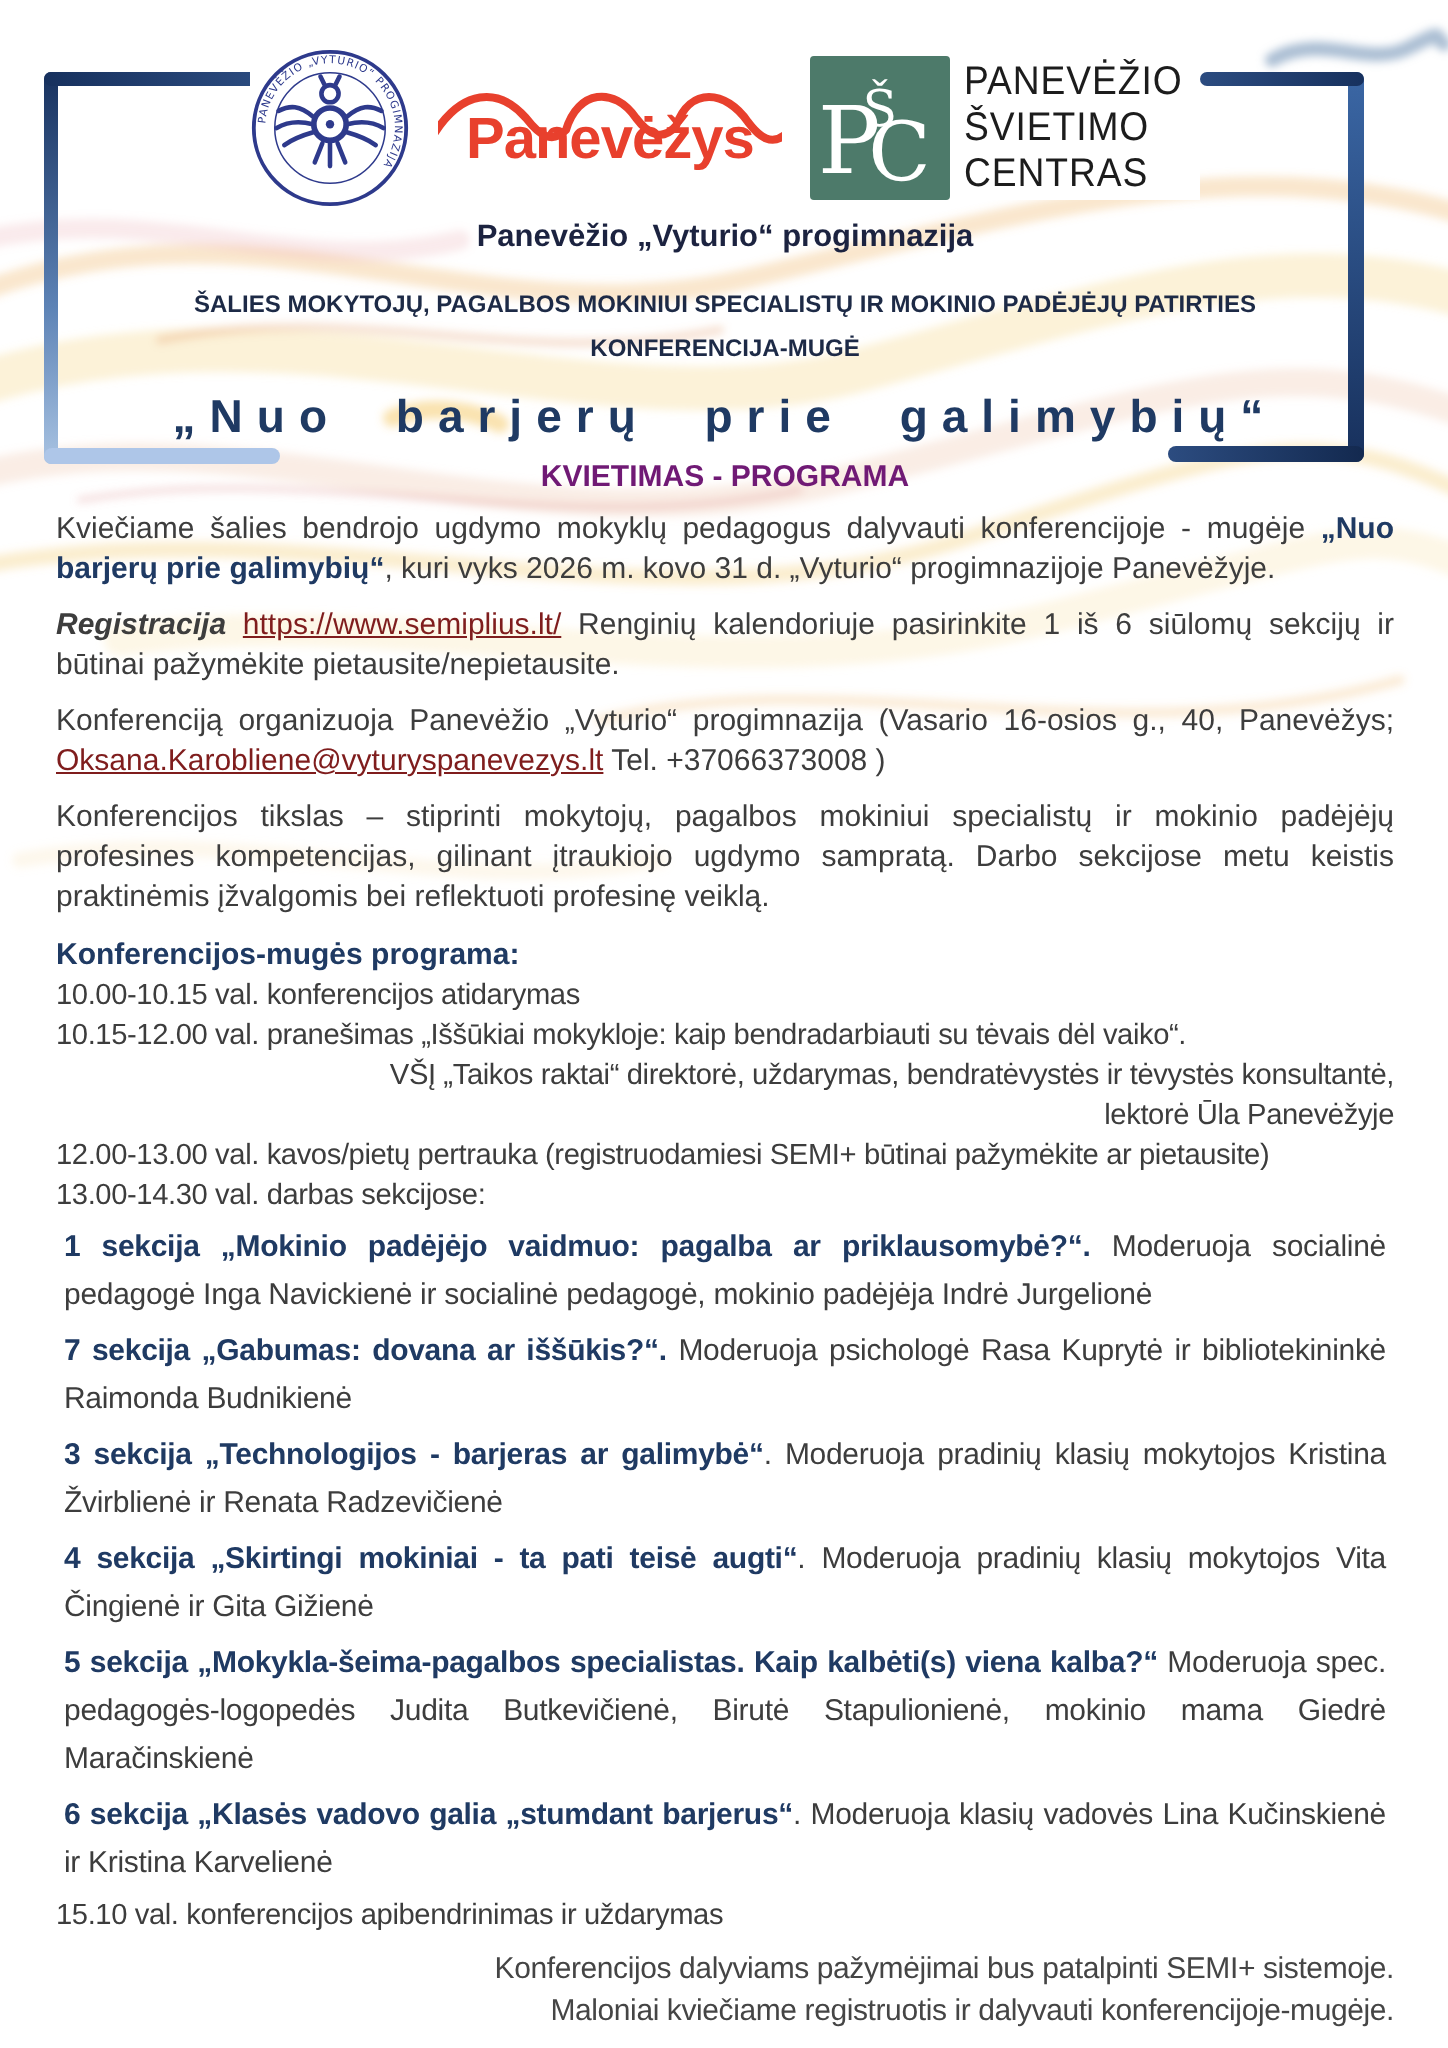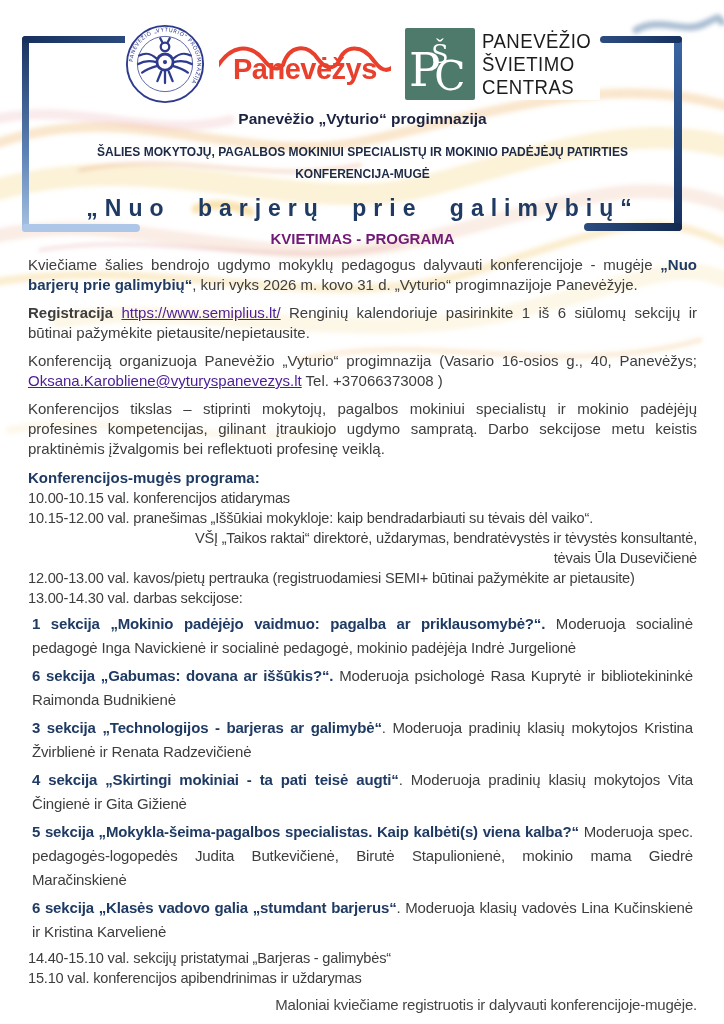--- a/index.html
+++ b/index.html
@@ -26,22 +26,22 @@
   .institution{margin-top:6px;text-align:center;font-size:15.5px;font-weight:bold;color:#1c2340;}
   .caps-line{margin-top:2px;text-align:center;font-size:12px;font-weight:bold;color:#1d2a46;
              line-height:20px;white-space:nowrap;}
   .caps-line.first{margin-top:14px;}
   .main-title{margin:10px 0 0 0;text-align:center;font-size:23px;font-weight:bold;color:#1f3a63;
               letter-spacing:7px;word-spacing:14px;line-height:28px;}
   .subtitle{margin-top:8px;text-align:center;font-size:15px;font-weight:bold;color:#701a75;}
 
   .body-p{margin:8px 0 0 0;font-size:15px;line-height:20px;text-align:justify;}
   .navy{color:#1f3a63;font-weight:bold;}
-  a.doclink{color:#4c1d95;text-decoration:underline;cursor:pointer;}
-  .lead-bi{font-weight:bold;}
+  a.doclink{color:#7f1d1d;text-decoration:underline;cursor:pointer;}
+  .lead-bi{font-weight:bold;font-style:italic;}
 
   .prog-heading{margin-top:9px;font-size:15px;font-weight:bold;color:#1f3a63;line-height:20px;}
   .sched{font-size:14.6px;line-height:20px;letter-spacing:-0.2px;white-space:nowrap;}
   .right-line{font-size:14.6px;line-height:20px;text-align:right;letter-spacing:-0.2px;}
   .section-p{margin:4px;font-size:15px;line-height:24px;letter-spacing:-0.15px;text-align:justify;}
 
   .footer{margin-top:6px;}
   .footer .right-line{font-size:15px;line-height:21px;color:#454545;}
 </style>
 </head>
@@ -142,32 +142,32 @@
 
     <p class="body-p"><span>Konferenciją organizuoja Panevėžio „Vyturio“ progimnazija (Vasario 16-osios g., 40, Panevėžys; </span><a class="doclink" href="#">Oksana.Karobliene@vyturyspanevezys.lt</a><span>  Tel. +37066373008 )</span></p>
 
     <p class="body-p">Konferencijos tikslas – stiprinti mokytojų, pagalbos mokiniui specialistų ir mokinio padėjėjų profesines kompetencijas, gilinant įtraukiojo ugdymo sampratą. Darbo sekcijose metu keistis praktinėmis įžvalgomis bei reflektuoti profesinę veiklą.</p>
 
     <div class="prog-heading">Konferencijos-mugės programa:</div>
 
     <div class="sched">10.00-10.15 val. konferencijos atidarymas</div>
     <div class="sched">10.15-12.00 val. pranešimas „Iššūkiai mokykloje: kaip bendradarbiauti su tėvais dėl vaiko“.</div>
     <div class="right-line">VŠĮ „Taikos raktai“ direktorė, uždarymas, bendratėvystės ir tėvystės konsultantė,</div>
-    <div class="right-line">tėvais Ūla Dusevičienė</div>
+    <div class="right-line">lektorė Ūla Panevėžyje</div>
     <div class="sched">12.00-13.00 val. kavos/pietų pertrauka (registruodamiesi SEMI+ būtinai pažymėkite ar pietausite)</div>
     <div class="sched">13.00-14.30 val. darbas sekcijose:</div>
 
     <p class="section-p"><span class="navy">1 sekcija „Mokinio padėjėjo vaidmuo: pagalba ar priklausomybė?“.</span><span> Moderuoja socialinė pedagogė Inga Navickienė ir socialinė pedagogė, mokinio padėjėja Indrė Jurgelionė</span></p>
-    <p class="section-p"><span class="navy">6 sekcija „Gabumas: dovana ar iššūkis?“.</span><span> Moderuoja psichologė Rasa Kuprytė ir bibliotekininkė Raimonda Budnikienė</span></p>
+    <p class="section-p"><span class="navy">7 sekcija „Gabumas: dovana ar iššūkis?“.</span><span> Moderuoja psichologė Rasa Kuprytė ir bibliotekininkė Raimonda Budnikienė</span></p>
     <p class="section-p"><span class="navy">3 sekcija „Technologijos - barjeras ar galimybė“</span><span>. Moderuoja pradinių klasių mokytojos Kristina Žvirblienė ir Renata Radzevičienė</span></p>
     <p class="section-p"><span class="navy">4 sekcija „Skirtingi mokiniai - ta pati teisė augti“</span><span>. Moderuoja pradinių klasių mokytojos Vita Čingienė ir Gita Gižienė</span></p>
     <p class="section-p"><span class="navy">5 sekcija „Mokykla-šeima-pagalbos specialistas. Kaip kalbėti(s) viena kalba?“</span><span> Moderuoja spec. pedagogės-logopedės Judita Butkevičienė, Birutė Stapulionienė, mokinio mama Giedrė Maračinskienė</span></p>
     <p class="section-p"><span class="navy">6 sekcija „Klasės vadovo galia „stumdant barjerus“</span><span>. Moderuoja klasių vadovės Lina Kučinskienė ir Kristina Karvelienė</span></p>
 
-    <div class="sched">14.40-15.10 val. sekcijų pristatymai „Barjeras - galimybės“</div>
     <div class="sched">15.10 val. konferencijos apibendrinimas ir uždarymas</div>
 
     <div class="footer">
+      <div class="right-line">Konferencijos dalyviams pažymėjimai bus patalpinti SEMI+ sistemoje.</div>
       <div class="right-line">Maloniai kviečiame registruotis ir dalyvauti konferencijoje-mugėje.</div>
     </div>
 
   </div>
 </div>
 
 </body></html>

